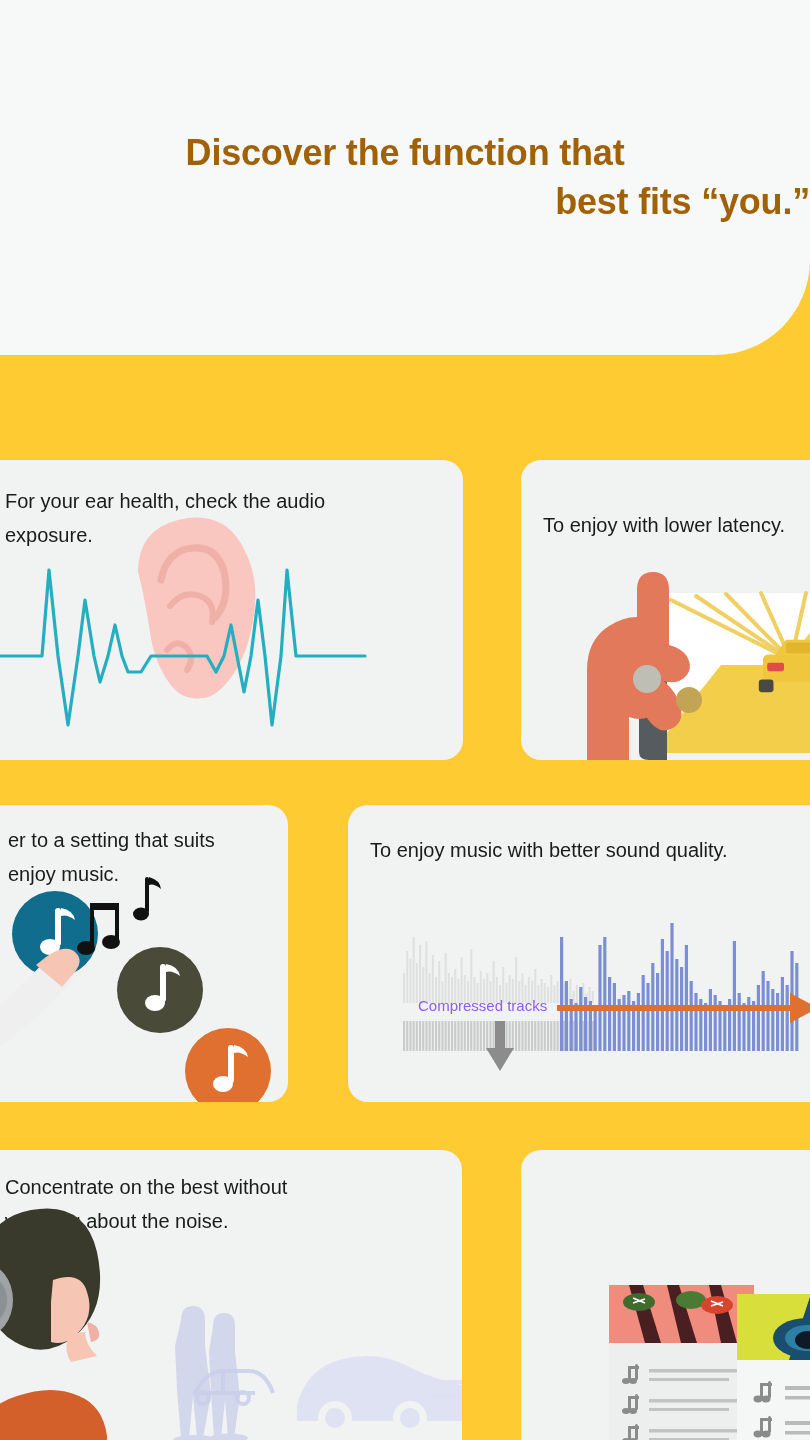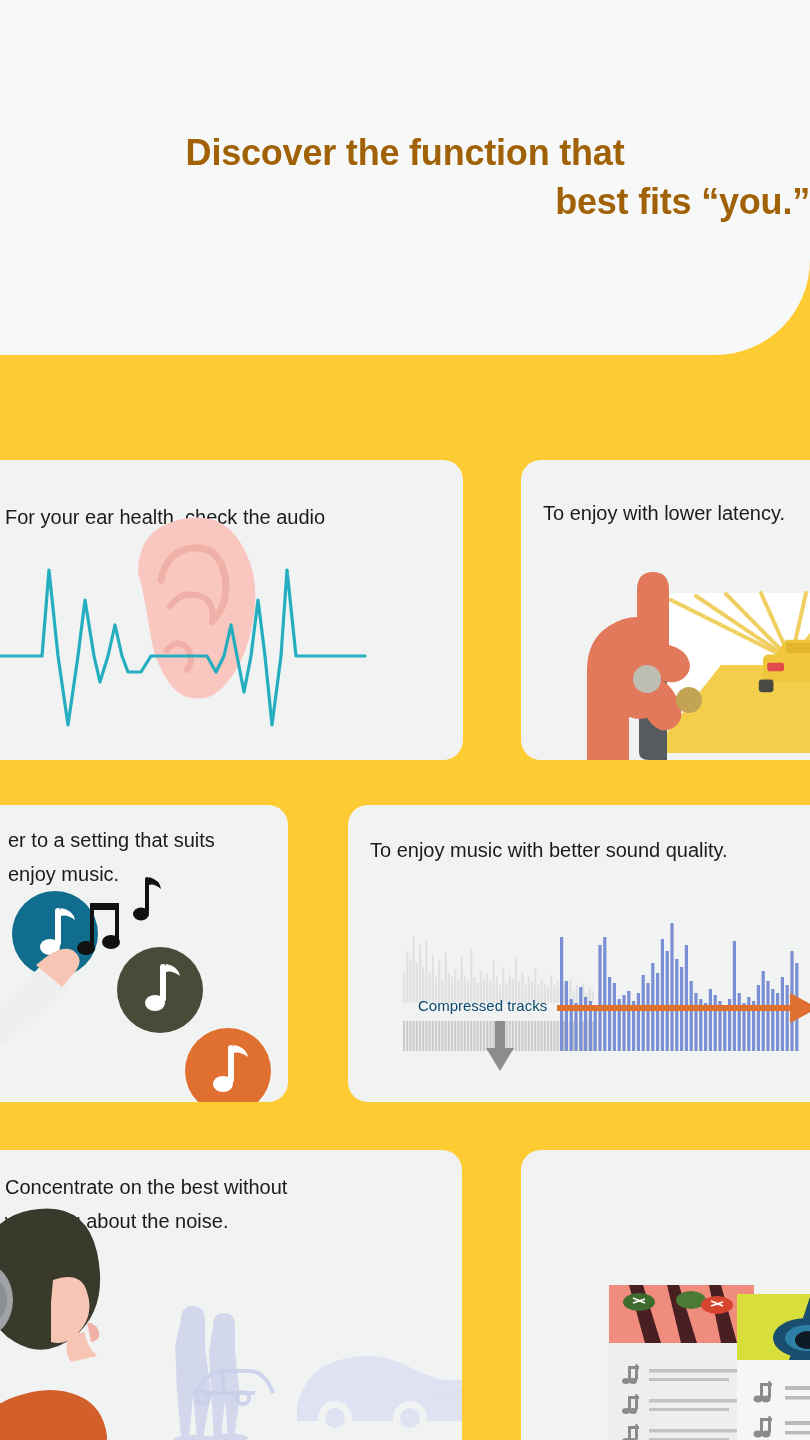--- a/index.html
+++ b/index.html
@@ -33,57 +33,58 @@
     overflow:hidden;
   }
   .card-title{
     position:absolute;
     font-size:20px;line-height:34px;color:#1b1b1b;
     white-space:nowrap;
   }
 
   
   .c1{left:-55px;top:460px;width:518px;height:300px;}
-  .c1 .card-title{left:60px;top:40px;}
+  .c1 .card-title{left:60px;top:24px;}
   .c2{left:521px;top:460px;width:460px;height:300px;}
-  .c2 .card-title{left:22px;top:36px;}
+  .c2 .card-title{left:22px;top:48px;}
   
   .c3{left:-180px;top:805px;width:468px;height:297px;}
   .c3 .card-title{left:188px;top:18px;}
   .c4{left:348px;top:805px;width:500px;height:297px;}
   .c4 .card-title{left:22px;top:28px;}
   
   .c5{left:-55px;top:1150px;width:517px;height:330px;}
   .c5 .card-title{left:60px;top:20px;}
   .c6{left:521px;top:1150px;width:460px;height:330px;}
   .c6 .card-title{left:22px;top:20px;}
 
   .art{position:absolute;left:0;top:0;width:100%;height:100%;}
 
   
   .ct-label{
-    position:absolute;font-size:15px;color:#0c4a6e;
+    position:absolute;font-size:15px;color:#8b5cf6;
     white-space:nowrap;
   }
 </style>
 </head>
 <body>
 
 <div class="stage">
 
   <div class="hero">
     <div class="hero-title">
       <span>Discover the function that</span>
       <span class="l2">best fits “you.”</span>
     </div>
   </div>
 
   <div class="card c1">
     <div class="card-title">
       <div>For your ear health, check the audio</div>
+      <div>exposure.</div>
     </div>
     <svg class="art" viewBox="0 0 518 300">
       <g transform="translate(0,0)">
         <path d="M193 112 q0 -42 40 -52 q42 -10 62 22 q20 32 14 72 q-5 38 -22 62 q-14 20 -28 22 q-22 3 -34 -14 q-16 -22 -20 -52 q-6 -38 -12 -60z" fill="#F9C6C0"></path>
         <path d="M216 120 q6 -30 32 -32 q26 -2 32 28 q4 26 -10 42" fill="none" stroke="#EFB0A8" stroke-width="7" stroke-linecap="round"></path>
         <path d="M225 146 q12 -16 30 -10 q16 6 12 26" fill="none" stroke="#EFB0A8" stroke-width="6" stroke-linecap="round"></path>
         <path d="M222 190 q10 -12 20 -2 q8 10 0 22" fill="none" stroke="#EFB0A8" stroke-width="6" stroke-linecap="round"></path>
       </g>
       <polyline points="30,196 97,196 104,110 113,196 123,265 133,196 140,140 149,196 155,222 163,196 170,165 177,196 183,212 196,212 206,196 255,196 262,196 271,212 279,196 286,165 292,196 299,232 306,196 313,140 320,196 327,265 336,196 342,110 351,196 420,196" fill="none" stroke="#25AEC0" stroke-width="3.2" stroke-linejoin="round" stroke-linecap="round"></polyline>
     </svg>

